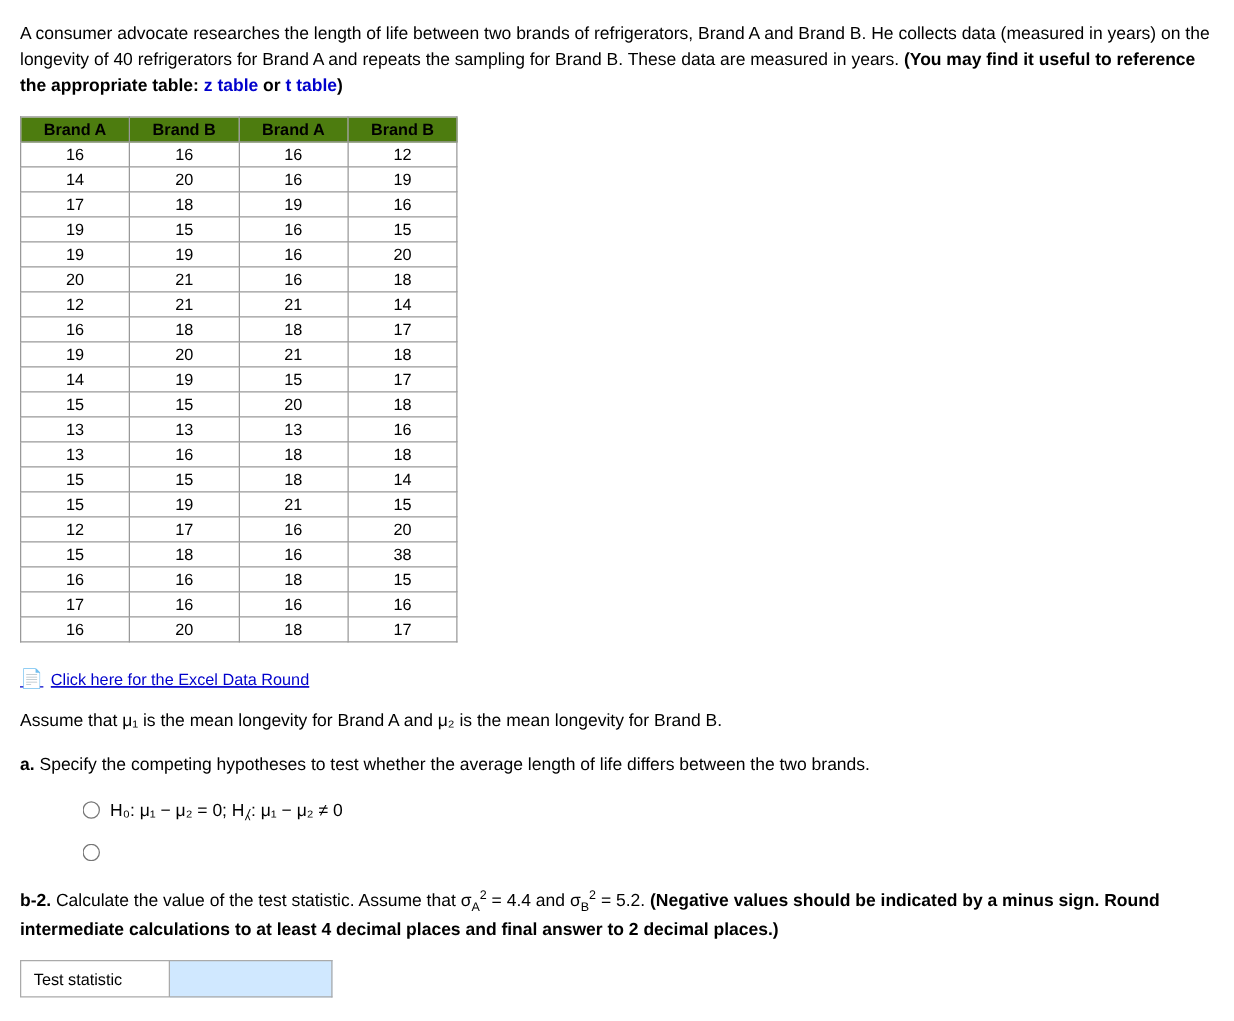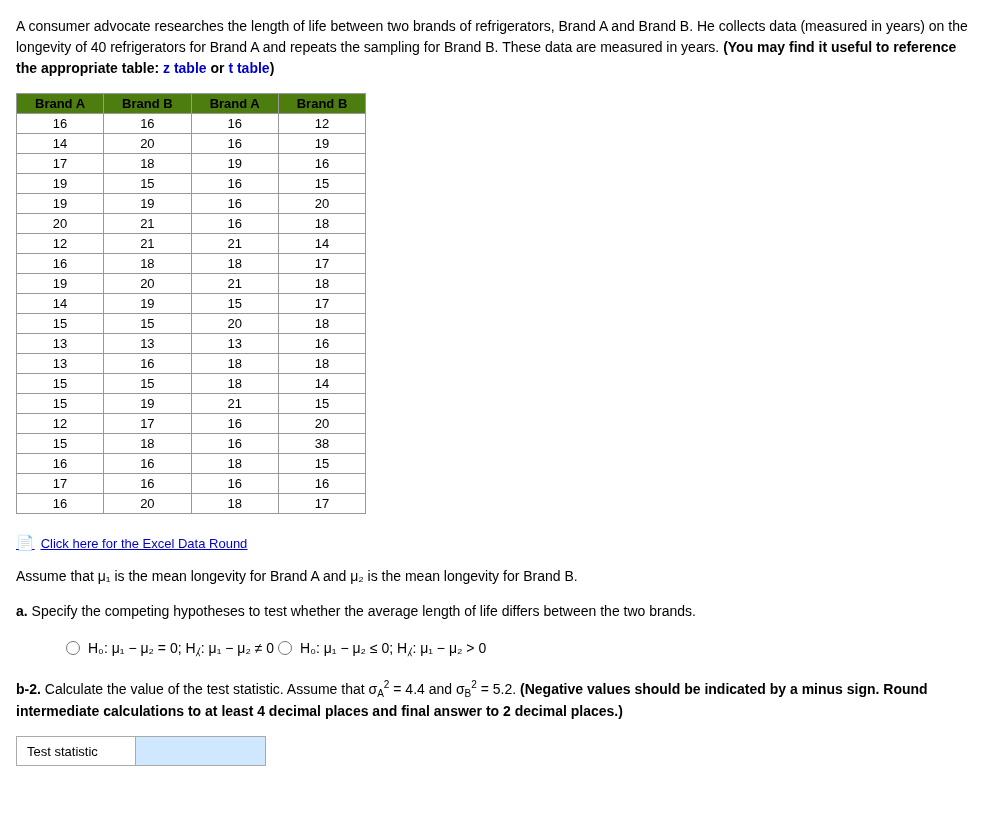--- a/index.html
+++ b/index.html
@@ -51,21 +51,22 @@
     }
     .question-a {
       margin-bottom: 16px;
       font-size: 14px;
       line-height: 1.5;
     }
     .radio-group {
       margin-left: 50px;
       margin-bottom: 8px;
       display: flex;
-      gap: 4px;
+      flex-direction: column;
+      gap: 18px;
     }
     .radio-option {
       display: flex;
       align-items: center;
       gap: 8px;
       font-size: 14px;
     }
     .radio-option input[type="radio"] {
       width: 14px;
       height: 14px;
@@ -258,21 +259,20 @@
   <span> </span><span>Specify the competing hypotheses to test whether the average length of life differs between the two brands.</span>
 </p>
 
 <div class="radio-group" id="radio-group">
     <div class="radio-option">
       <input type="radio" name="hypothesis" value="h1" style="">
       <span>H₀: μ₁ − μ₂ = 0; H⁁: μ₁ − μ₂ ≠ 0</span>
     </div>
     <div class="radio-option">
       <input type="radio" name="hypothesis" value="h3" style="">
-      <span>H₀: μ₁ − μ₂ ≤ 0; H⁁: μ₁ − μ₂ &gt; 0</span>
     </div>
   </div>
 
 <p class="question-b1">
   <span class="bold">b-2.</span>
   <span> Calculate the value of the test statistic. Assume that σ</span><sub>A</sub><sup>2</sup><span> = 4.4 and σ</span><sub>B</sub><sup>2</sup><span> = 5.2. </span><span class="bold">(Negative values should be indicated by a minus sign. Round intermediate calculations to at least 4 decimal places and final answer to 2 decimal places.)</span>
 </p>
 
 <div class="test-statistic-row">
   <div class="test-statistic-label">Test statistic</div>

